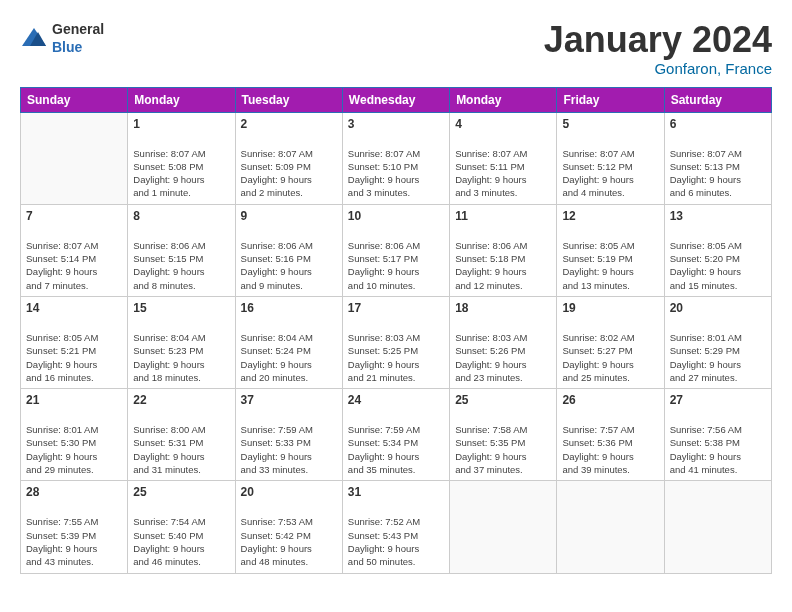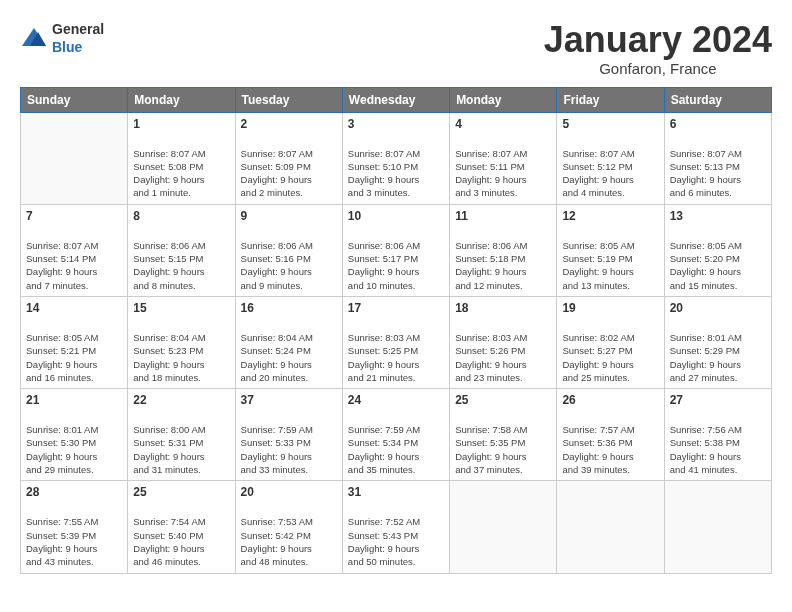--- a/index.html
+++ b/index.html
@@ -36,40 +36,40 @@
     .logo-text-blue {
       font-size: 14px;
       font-weight: bold;
       color: #2a6db5;
     }
     .logo-icon {
       width: 28px;
       height: 24px;
     }
     .title-area {
-      text-align: center;
+      text-align: right;
     }
     .month-title {
       font-size: 36px;
       font-weight: bold;
       color: #333;
       line-height: 1.1;
     }
     .location {
       font-size: 15px;
-      color: #404040;
+      color: #0369a1;
     }
     .calendar {
       flex: 1;
       border-collapse: collapse;
       width: 100%;
       table-layout: fixed;
     }
     .calendar th {
-      background-color: #737373;
+      background-color: #a21caf;
       color: #fff;
       font-size: 12px;
       font-weight: bold;
       padding: 5px 6px;
       text-align: left;
       border: 1px solid #2a6db5;
     }
     .calendar td {
       border: 1px solid #ccc;
       vertical-align: top;

